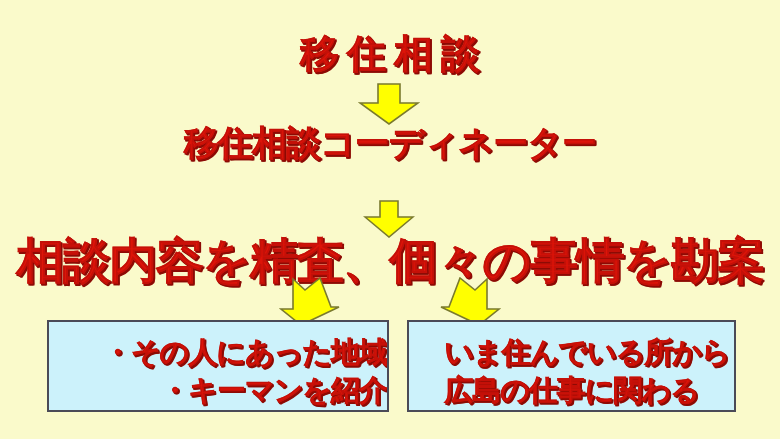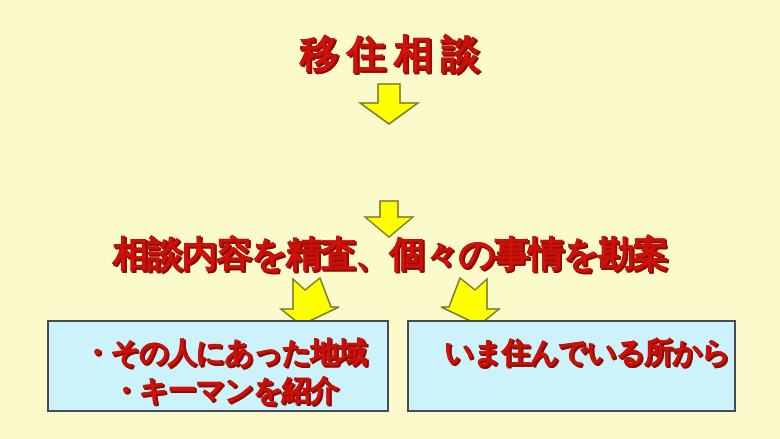--- a/index.html
+++ b/index.html
@@ -57,21 +57,21 @@
     right: 0;
     top: 165px;
     font-size: 37px;
     letter-spacing: -1px;
   }
 
   #screening-line {
     left: 0;
     right: 0;
     top: 236px;
-    font-size: 36px;
+    font-size: 48px;
     letter-spacing: -1.5px;
   }
 
   
   .arrow {
     position: absolute;
   }
   .arrow svg { display: block; }
 
   #arrow-down-1 { left: 358px; top: 83px;  width: 62px;  height: 42px; }
@@ -101,41 +101,42 @@
     white-space: nowrap;
     line-height: 1.0;
     letter-spacing: -1px;
     text-shadow:
        1px 1px 0 #8d0b05,
        2px 2px 0 #8d0b05,
        2px 1px 0 #8d0b05,
        1px 2px 0 #8d0b05;
     -webkit-text-stroke: 0.4px #c41008;
   }
-  .box-line.left-align  { text-align: center; padding-left: 13px; }
+  .box-line.left-align  { text-align: right; padding-left: 13px; }
   .box-line.center-align { text-align: center; }
 
   #box-left-line1  { top: 16px; }
   #box-left-line2  { top: 54px; }
   #box-right-line1 { top: 16px; padding-left: 31px; }
   #box-right-line2 { top: 54px; }
 </style>
 </head>
 <body>
 
 <div id="slide">
 
   <div class="red-text" id="title-line">移住相談</div>
 
   <div class="arrow" id="arrow-down-1">
     <svg viewBox="0 0 62 42" width="62" height="42" aria-hidden="true">
       <polygon points="20,1 42,1 42,20 60,20 31,41 2,20 20,20" fill="#ffff00" stroke="#7a7a2e" stroke-width="1.6" stroke-linejoin="miter"></polygon>
     </svg>
   </div>
 
+  <div class="red-text" id="coordinator-line1">移住相談コーディネーター</div>
 
   <div class="arrow" id="arrow-down-2">
     <svg viewBox="0 0 52 38" width="52" height="38" aria-hidden="true">
       <polygon points="17,1 35,1 35,17 50,17 26,37 2,17 17,17" fill="#ffff00" stroke="#7a7a2e" stroke-width="1.6" stroke-linejoin="miter"></polygon>
     </svg>
   </div>
 
   <div class="red-text" id="screening-line">相談内容を精査、個々の事情を勘案</div>
 
   <div class="arrow" id="arrow-diag-left">
@@ -150,15 +151,16 @@
     </svg>
   </div>
 
   <div class="result-box" id="box-left">
     <div class="box-line left-align" id="box-left-line1">・その人にあった地域</div>
     <div class="box-line left-align" id="box-left-line2">・キーマンを紹介</div>
   </div>
 
   <div class="result-box" id="box-right">
     <div class="box-line center-align" id="box-right-line1">いま住んでいる所から</div>
+    <div class="box-line center-align" id="box-right-line2">広島の仕事に関わる</div>
   </div>
 
 </div>
 
 </body></html>

